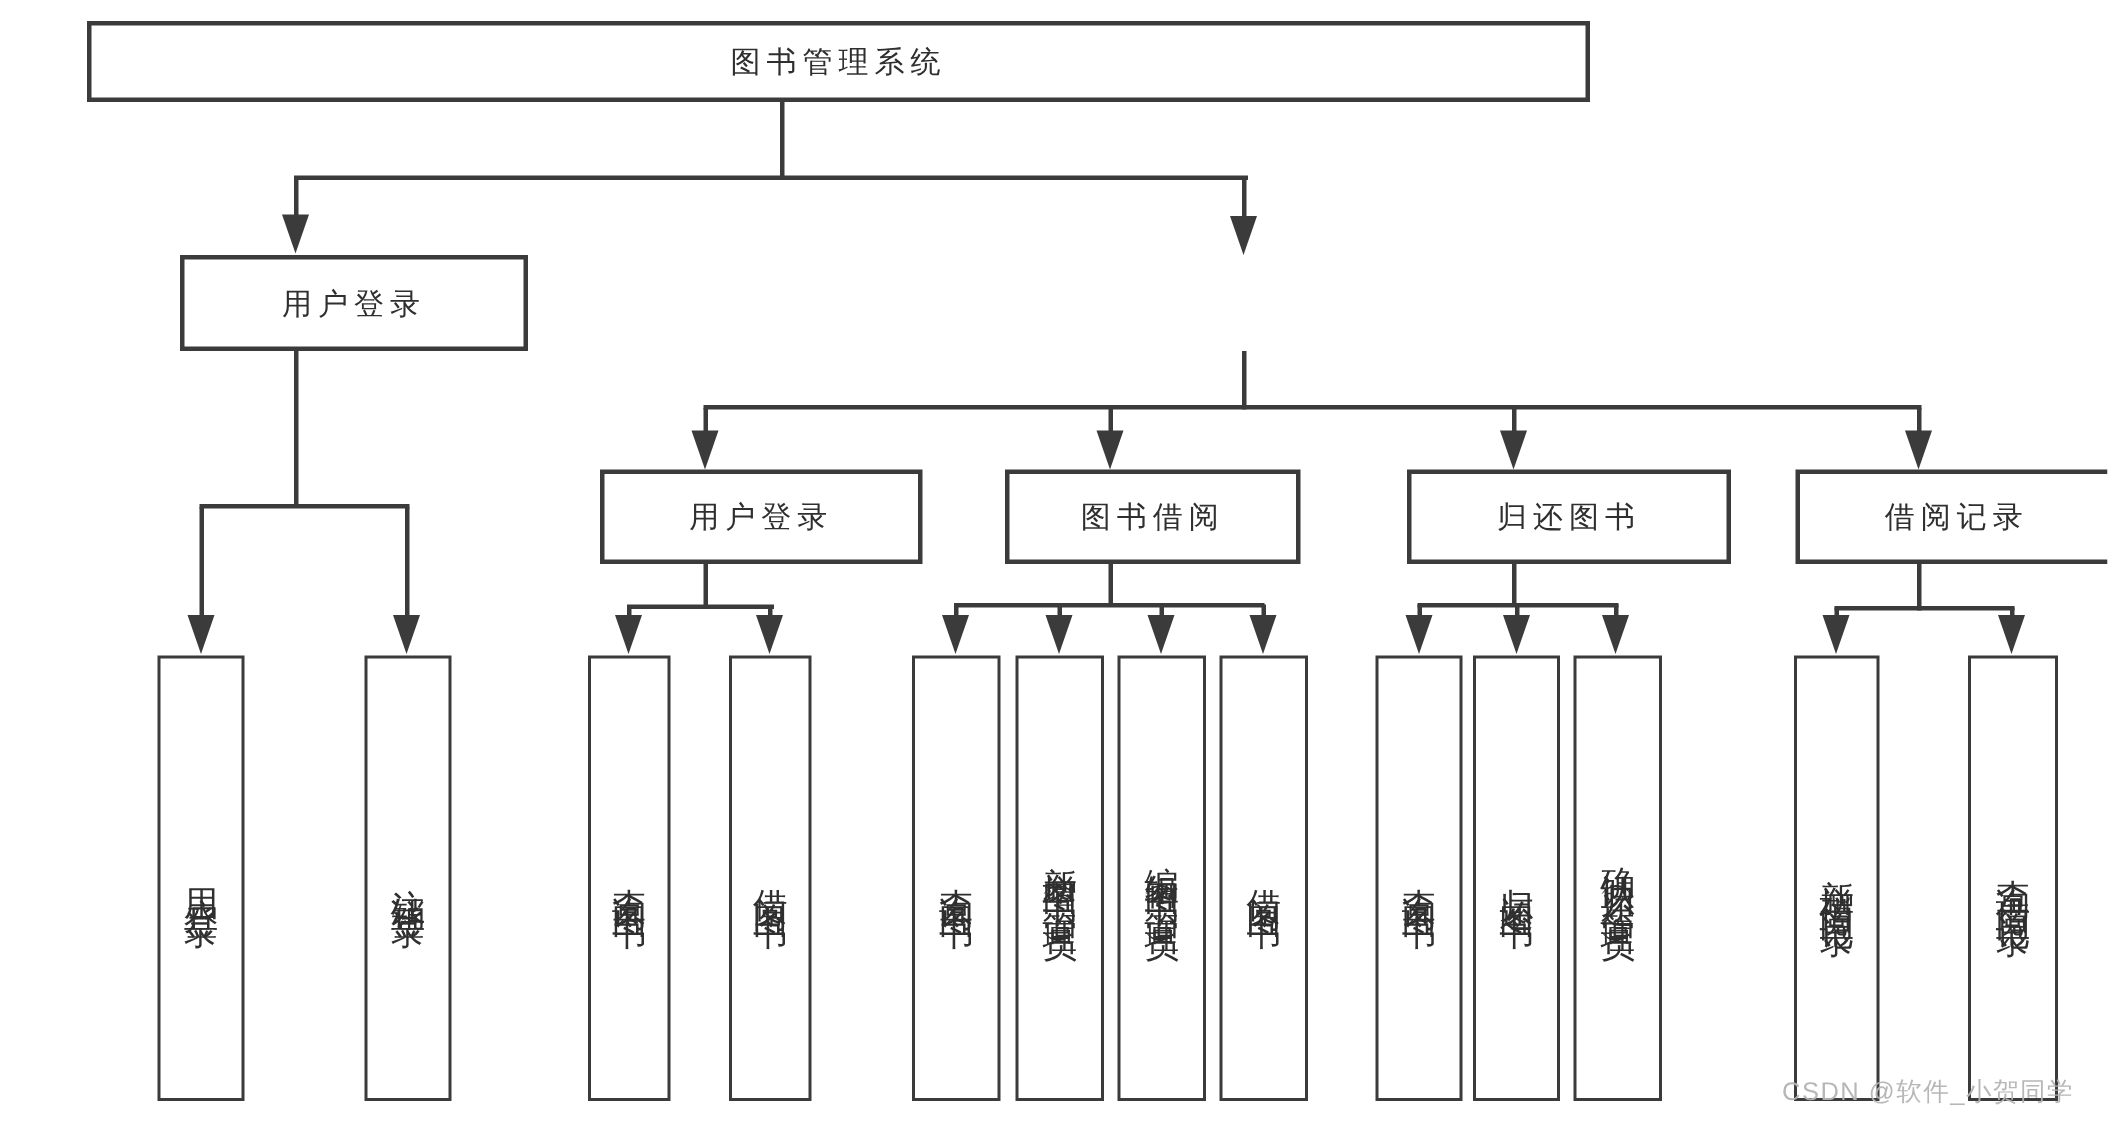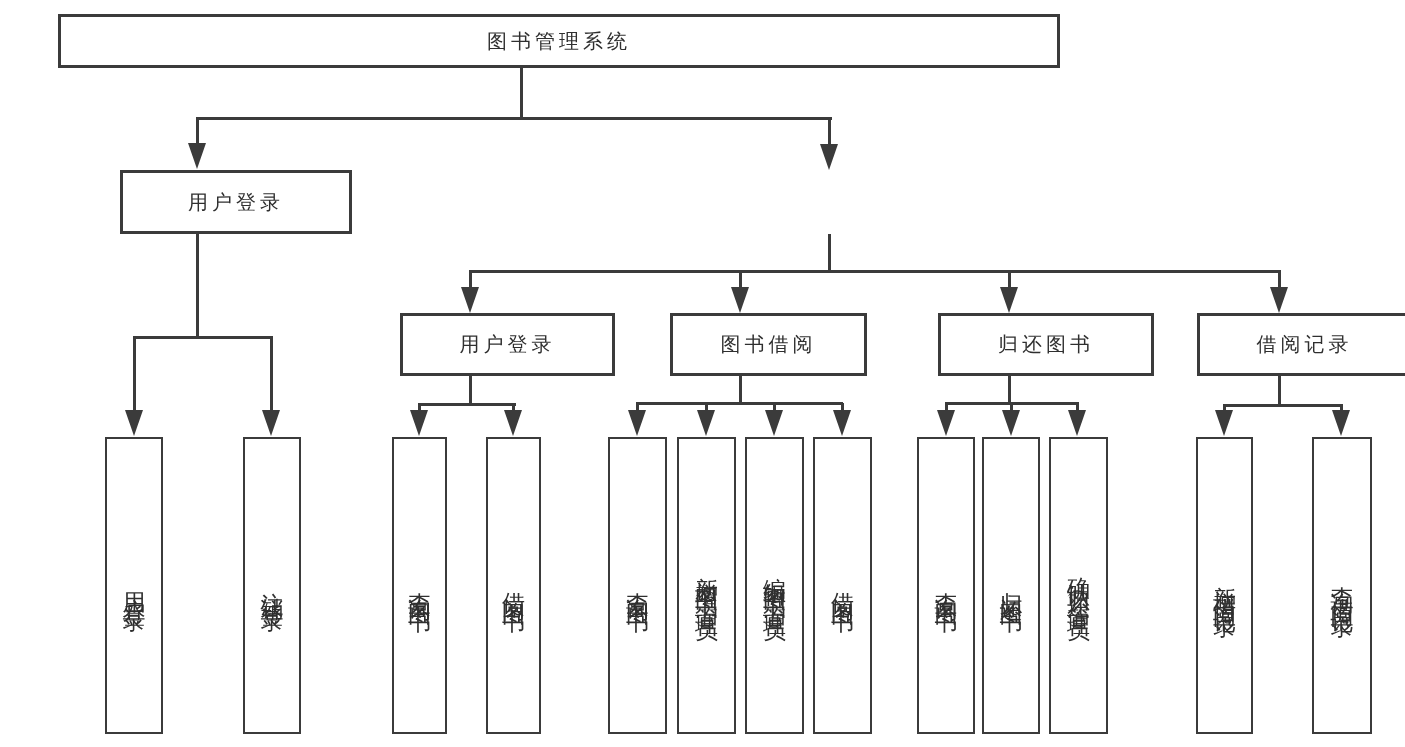--- a/index.html
+++ b/index.html
@@ -181,14 +181,15 @@
     <span class="lbl">确认归还（管理员）</span>
   </div>
 
   <div class="box leaf" style="left:1196px;top:437px;width:57px;height:297px;">
     <span class="lbl">新增借阅记录</span>
   </div>
   <div class="box leaf" style="left:1312px;top:437px;width:60px;height:297px;">
     <span class="lbl">查询借阅记录</span>
   </div>
 
+  <div class="watermark">CSDN @软件_小贺同学</div>
 
 </div>
 
 </body></html>

